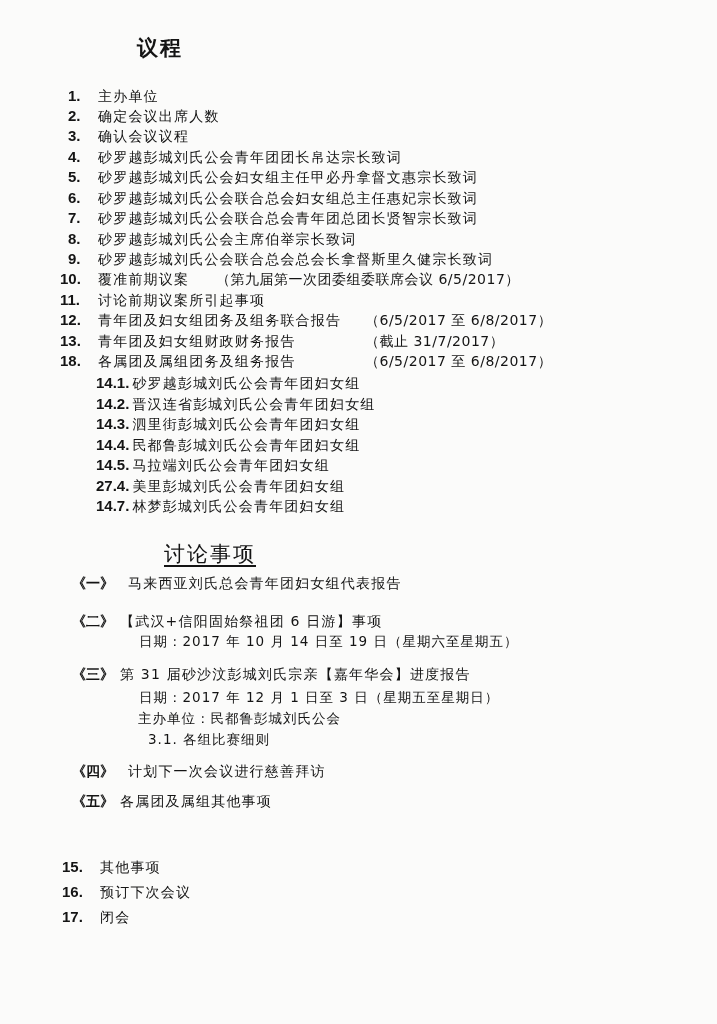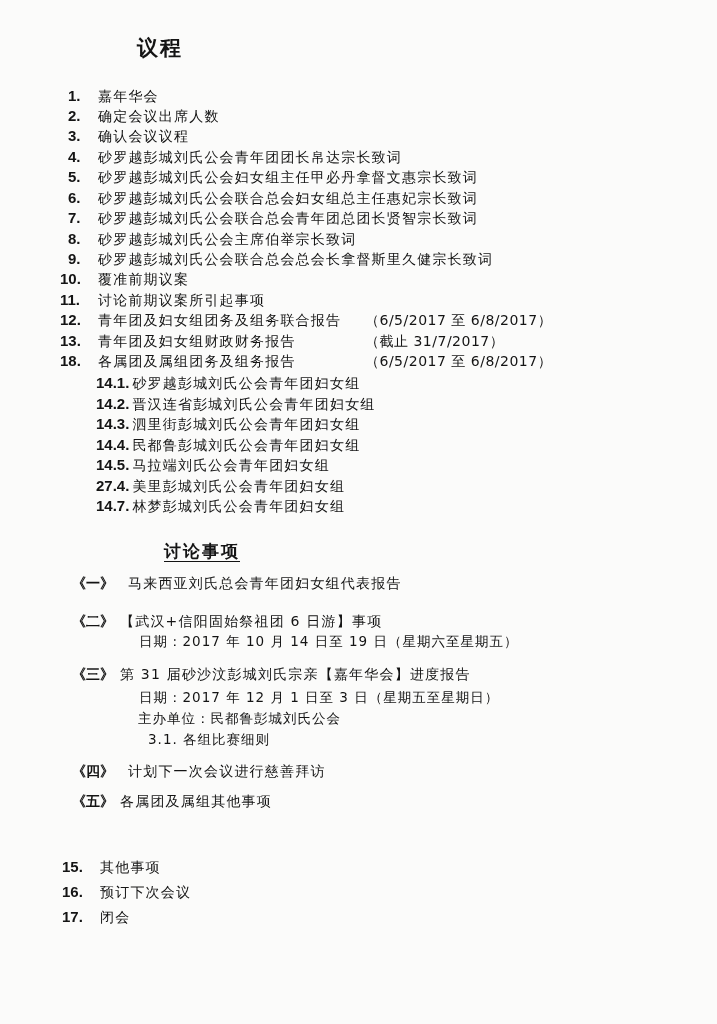--- a/index.html
+++ b/index.html
@@ -10,42 +10,42 @@
     .abs { position: absolute; white-space: nowrap; margin-left: 40px; }
     .title { left: 97px; top: 34px; font-size: 21px; font-weight: bold; letter-spacing: 2px; }
     .num { display: inline-block; font-family: "Liberation Sans", sans-serif; font-weight: bold; font-size: 15px; }
     .txt { font-size: 14px; letter-spacing: 1.2px; }
     .row { position: absolute; white-space: nowrap; font-size: 14px; line-height: 18px; }
     .row .num { width: 30px; }
     .row .num2 { width: 38px; }
     .row .note { position: absolute; font-size: 14px; letter-spacing: 0.5px; }
     .sub { position: absolute; white-space: nowrap; left: 96px; font-size: 14px; letter-spacing: 1.2px; line-height: 18px; }
     .sub .snum { font-family: "Liberation Sans", sans-serif; font-weight: bold; font-size: 15px; letter-spacing: 0; margin-right: 3px; margin-top: 32px; }
-    .h2 { left: 124px; top: 540px; font-size: 17px; font-weight: bold; letter-spacing: 2px; text-decoration: underline; text-underline-offset: 4px; }
+    .h2 { left: 124px; top: 540px; font-size: 21px; font-weight: normal; letter-spacing: 2px; text-decoration: underline; text-underline-offset: 4px; }
     .disc { position: absolute; white-space: nowrap; left: 72px; font-size: 14px; letter-spacing: 1.2px; line-height: 18px; }
     .disc .mark { font-size: 14px; margin-right: 6px; letter-spacing: 0; }
     .detail { position: absolute; white-space: nowrap; font-size: 13.5px; letter-spacing: 1px; line-height: 18px; }
     .bold { font-weight: bold; }
   </style>
 </head>
 <body>
 
 <div class="abs title">议程</div>
 
-<div class="row" style="left:68px; top:87px;"><span class="num">1.</span><span class="txt">嘉年华会</span></div>
+<div class="row" style="left:68px; top:87px;"><span class="num">1.</span><span class="txt">主办单位</span></div>
 <div class="row" style="left:68px; top:107px;"><span class="num">2.</span><span class="txt">确定会议出席人数</span></div>
 <div class="row" style="left:68px; top:127px;"><span class="num">3.</span><span class="txt">确认会议议程</span></div>
 <div class="row" style="left:68px; top:148px;"><span class="num">4.</span><span class="txt">砂罗越彭城刘氏公会青年团团长帛达宗长致词</span></div>
 <div class="row" style="left:68px; top:168px;"><span class="num">5.</span><span class="txt">砂罗越彭城刘氏公会妇女组主任甲必丹拿督文惠宗长致词</span></div>
 <div class="row" style="left:68px; top:189px;"><span class="num">6.</span><span class="txt">砂罗越彭城刘氏公会联合总会妇女组总主任惠妃宗长致词</span></div>
 <div class="row" style="left:68px; top:209px;"><span class="num">7.</span><span class="txt">砂罗越彭城刘氏公会联合总会青年团总团长贤智宗长致词</span></div>
 <div class="row" style="left:68px; top:230px;"><span class="num">8.</span><span class="txt">砂罗越彭城刘氏公会主席伯举宗长致词</span></div>
 <div class="row" style="left:68px; top:250px;"><span class="num">9.</span><span class="txt">砂罗越彭城刘氏公会联合总会总会长拿督斯里久健宗长致词</span></div>
 
-<div class="row" style="left:60px; top:270px; width:560px;"><span class="num num2">10.</span><span class="txt">覆准前期议案</span></div>
+<div class="row" style="left:60px; top:270px; width:560px;"><span class="num num2">10.</span><span class="txt">覆准前期议案</span><span class="note" style="left:156px;">（第九届第一次团委组委联席会议 6/5/2017）</span></div>
 <div class="row" style="left:60px; top:291px;"><span class="num num2">11.</span><span class="txt">讨论前期议案所引起事项</span></div>
 <div class="row" style="left:60px; top:311px; width:560px;"><span class="num num2">12.</span><span class="txt">青年团及妇女组团务及组务联合报告</span><span class="note" style="left:305px;">（6/5/2017 至 6/8/2017）</span></div>
 <div class="row" style="left:60px; top:332px; width:560px;"><span class="num num2">13.</span><span class="txt">青年团及妇女组财政财务报告</span><span class="note" style="left:305px;">（截止 31/7/2017）</span></div>
 <div class="row" style="left:60px; top:352px; width:560px;"><span class="num num2">18.</span><span class="txt">各属团及属组团务及组务报告</span><span class="note" style="left:305px;">（6/5/2017 至 6/8/2017）</span></div>
 
 <div class="sub" style="top:374px;"><span class="snum">14.1.</span><span>砂罗越彭城刘氏公会青年团妇女组</span></div>
 <div class="sub" style="top:395px;"><span class="snum">14.2.</span><span>晋汉连省彭城刘氏公会青年团妇女组</span></div>
 <div class="sub" style="top:415px;"><span class="snum">14.3.</span><span>泗里街彭城刘氏公会青年团妇女组</span></div>
 <div class="sub" style="top:436px;"><span class="snum">14.4.</span><span>民都鲁彭城刘氏公会青年团妇女组</span></div>
 <div class="sub" style="top:456px;"><span class="snum">14.5.</span><span>马拉端刘氏公会青年团妇女组</span></div>

